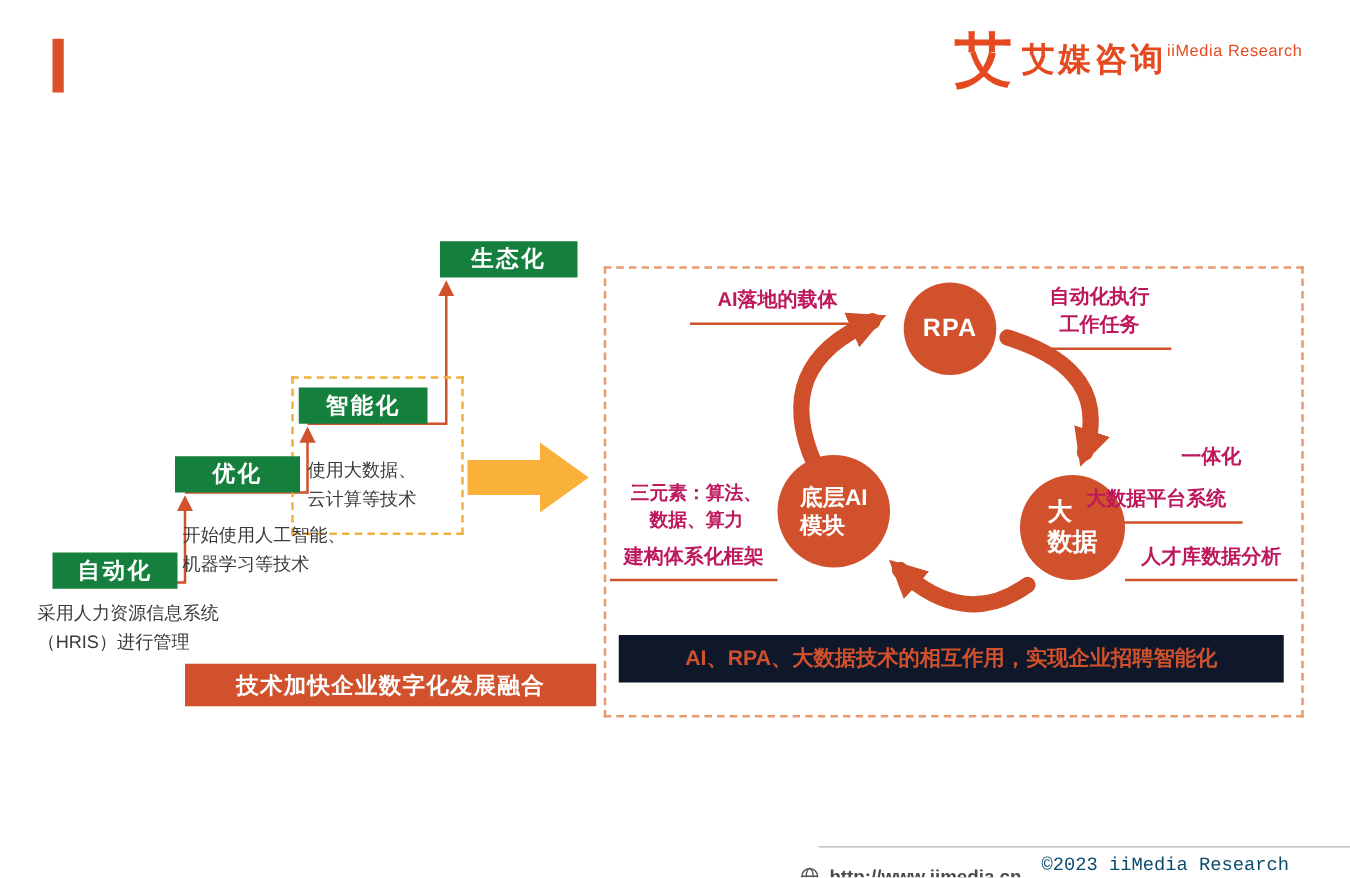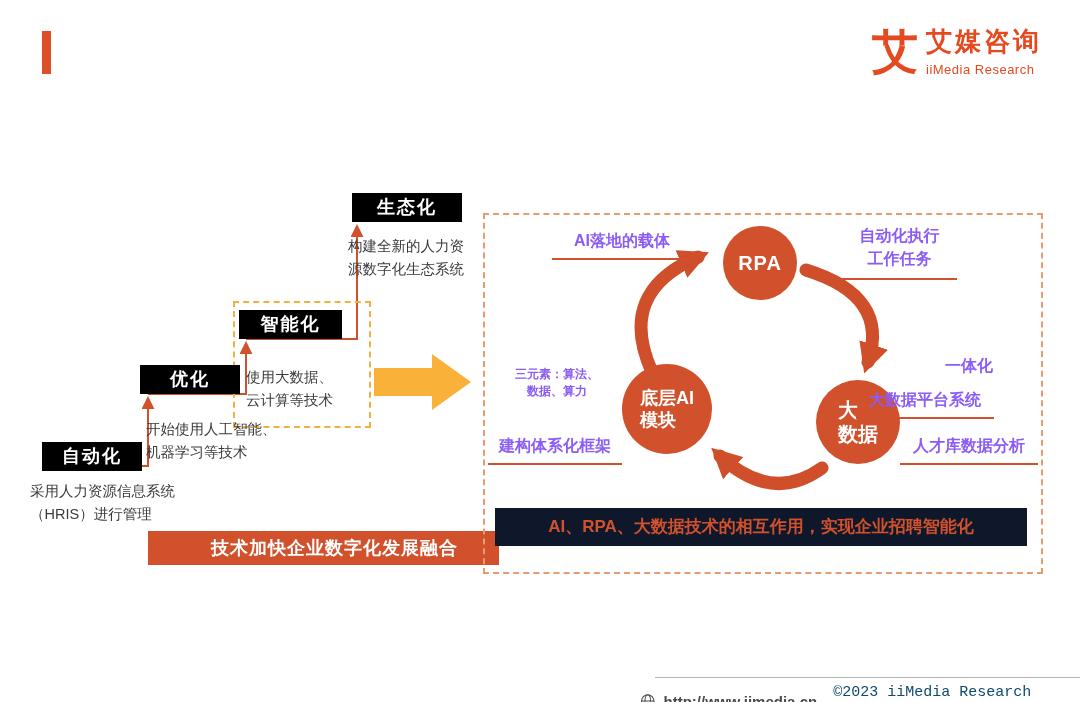--- a/index.html
+++ b/index.html
@@ -5,56 +5,56 @@
   html,body{margin:0;padding:0;background:#fff;}
   .slide{
     position:relative;width:1080px;height:702px;background:#ffffff;overflow:hidden;
     font-family:"Liberation Sans","DejaVu Sans",sans-serif;
   }
   
   .title-accent{position:absolute;left:42px;top:31px;width:9px;height:43px;background:#dd4f27;}
   .page-title{position:absolute;left:66px;top:38px;font-size:28px;font-weight:bold;color:#1c1c1c;letter-spacing:1px;}
   .logo{position:absolute;right:38px;top:24px;display:flex;align-items:center;gap:8px;}
   .logo-glyph{font-size:46px;line-height:1;font-weight:bold;color:#e5491f;}
-  .logo-text{display:flex;flex-direction:column;align-items:flex-start;}
+  .logo-text{display:flex;flex-direction:row;align-items:flex-start;}
   .logo-cn{font-size:26px;font-weight:bold;color:#e5491f;letter-spacing:3px;}
   .logo-en{font-size:13px;color:#e5491f;margin-top:3px;letter-spacing:0.5px;}
   
-  .stage{position:absolute;background:#000000;color:#fff;font-weight:bold;font-size:18px;
+  .stage{position:absolute;background:#15803d;color:#fff;font-weight:bold;font-size:18px;
          text-align:center;height:29px;line-height:29px;letter-spacing:2px;}
   #stage-0{left:42px;top:442px;width:100px;}
   #stage-1{left:140px;top:365px;width:100px;}
   #stage-2{left:239px;top:310px;width:103px;}
   #stage-3{left:352px;top:193px;width:110px;}
   .desc{position:absolute;font-size:14.5px;color:#3a3a3a;line-height:1.6;white-space:pre-line;}
   #desc-0{left:30px;top:480px;}
   #desc-1{left:146px;top:418px;}
   #desc-2{left:246px;top:366px;}
   #desc-3{left:348px;top:235px;}
   .dash-highlight{position:absolute;left:233px;top:301px;width:134px;height:123px;border:2px dashed #f0b13f;}
   .fusion-banner{position:absolute;left:148px;top:531px;width:329px;height:34px;background:#d0512b;
-                 color:#fff;font-weight:bold;font-size:18px;text-align:center;line-height:34px;letter-spacing:1px;padding-left:22px;}
+                 color:#fff;font-weight:bold;font-size:18px;text-align:center;line-height:34px;letter-spacing:1px;}
   
   .overlay{position:absolute;left:0;top:0;width:1080px;height:702px;pointer-events:none;}
   
   .panel{position:absolute;left:483px;top:213px;width:556px;height:357px;border:2px dashed #e89b6f;}
   .circle{position:absolute;border-radius:50%;background:#d0512b;color:#fff;font-weight:bold;
           display:flex;align-items:center;justify-content:center;text-align:left;white-space:pre-line;}
   #circle-rpa{left:723px;top:226px;width:74px;height:74px;font-size:20px;letter-spacing:1px;}
   #circle-bigdata{left:816px;top:380px;width:84px;height:84px;font-size:20px;line-height:1.2;}
   #circle-ai{left:622px;top:364px;width:90px;height:90px;font-size:18px;line-height:1.25;}
-  .note{position:absolute;font-size:16px;font-weight:bold;color:#8b5cf6;text-align:center;
+  .note{position:absolute;font-size:16px;font-weight:bold;color:#be185d;text-align:center;
         white-space:pre-line;line-height:1.45;}
   .underline{border-bottom:2px solid #d0512b;padding-bottom:6px;}
   #note-rpa-left{left:552px;top:229px;width:140px;}
-  #note-rpa-right{left:842px;top:226px;width:115px;font-family:Liberation Mono, monospace;}
+  #note-rpa-right{left:822px;top:226px;width:115px;}
   #note-bd-1{left:900px;top:354px;width:138px;}
   #note-bd-2{left:856px;top:388px;width:138px;}
   #note-bd-3{left:900px;top:434px;width:138px;}
-  #note-ai-1{left:490px;top:366px;width:134px;font-size:12px;}
+  #note-ai-1{left:490px;top:384px;width:134px;font-size:15px;}
   #note-ai-2{left:488px;top:434px;width:134px;}
   .caption-bar{position:absolute;left:495px;top:508px;width:532px;height:38px;background:#0f172a;
                color:#d0512b;font-weight:bold;font-size:17px;text-align:center;line-height:38px;}
   
   .footer-divider{position:absolute;left:655px;top:677px;width:425px;height:1px;background:#b3b3b3;}
   .footer{position:absolute;left:640px;top:684px;width:420px;display:flex;align-items:center;
           justify-content:flex-end;gap:8px;font-size:15px;}
   .footer-url{color:#4a4a4a;font-weight:bold;}
   .footer-copy{color:#0c4a6e;margin-left:8px;font-family:Liberation Mono, monospace;}
   .globe{width:16px;height:16px;display:inline-block;}
@@ -98,22 +98,20 @@
   <div class="stage" id="stage-0">自动化</div>
   <div class="stage" id="stage-1">优化</div>
   <div class="stage" id="stage-2">智能化</div>
   <div class="stage" id="stage-3">生态化</div>
   <div class="desc" id="desc-0">采用人力资源信息系统
 （HRIS）进行管理</div>
   <div class="desc" id="desc-1">开始使用人工智能、
 机器学习等技术</div>
   <div class="desc" id="desc-2">使用大数据、
 云计算等技术</div>
-  <div class="desc" id="desc-3">构建全新的人力资
-源数字化生态系统</div>
   <div class="fusion-banner">技术加快企业数字化发展融合</div>
 
   <div class="panel"></div>
   <div class="circle" id="circle-rpa">RPA</div>
   <div class="circle" id="circle-bigdata">大
 数据</div>
   <div class="circle" id="circle-ai">底层AI
 模块</div>
 
   <div class="note underline" id="note-rpa-left">AI落地的载体</div>

